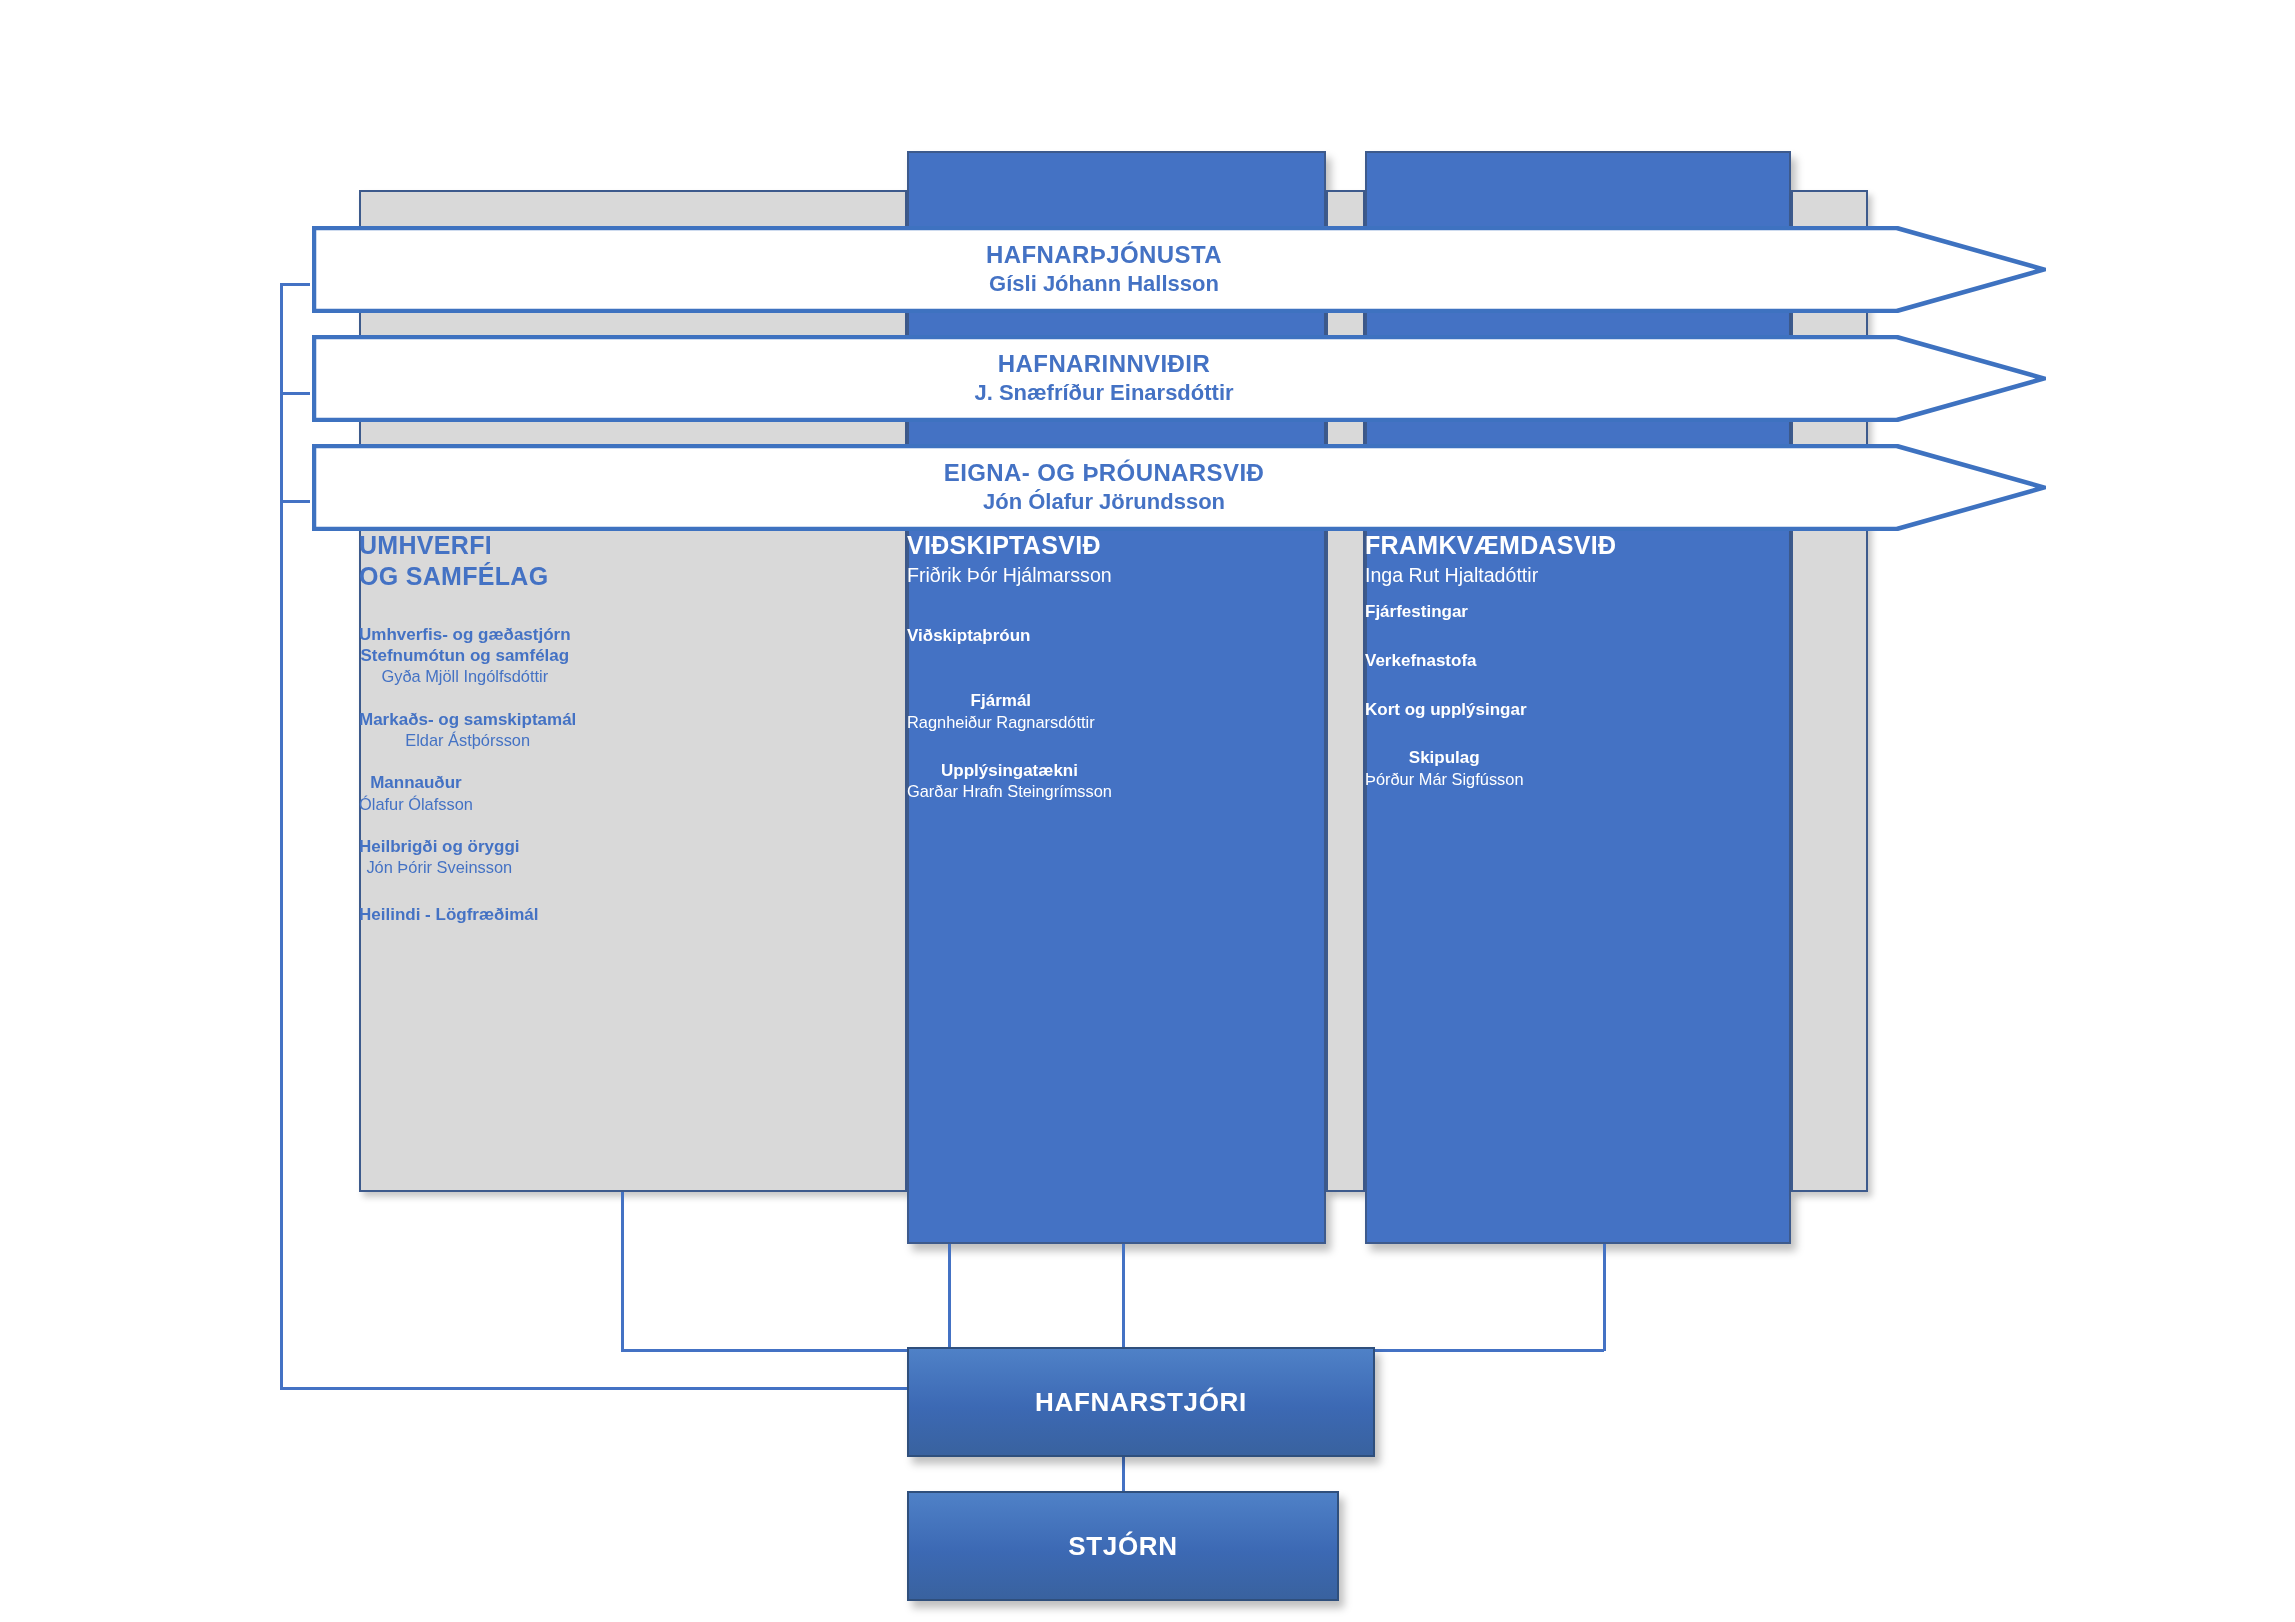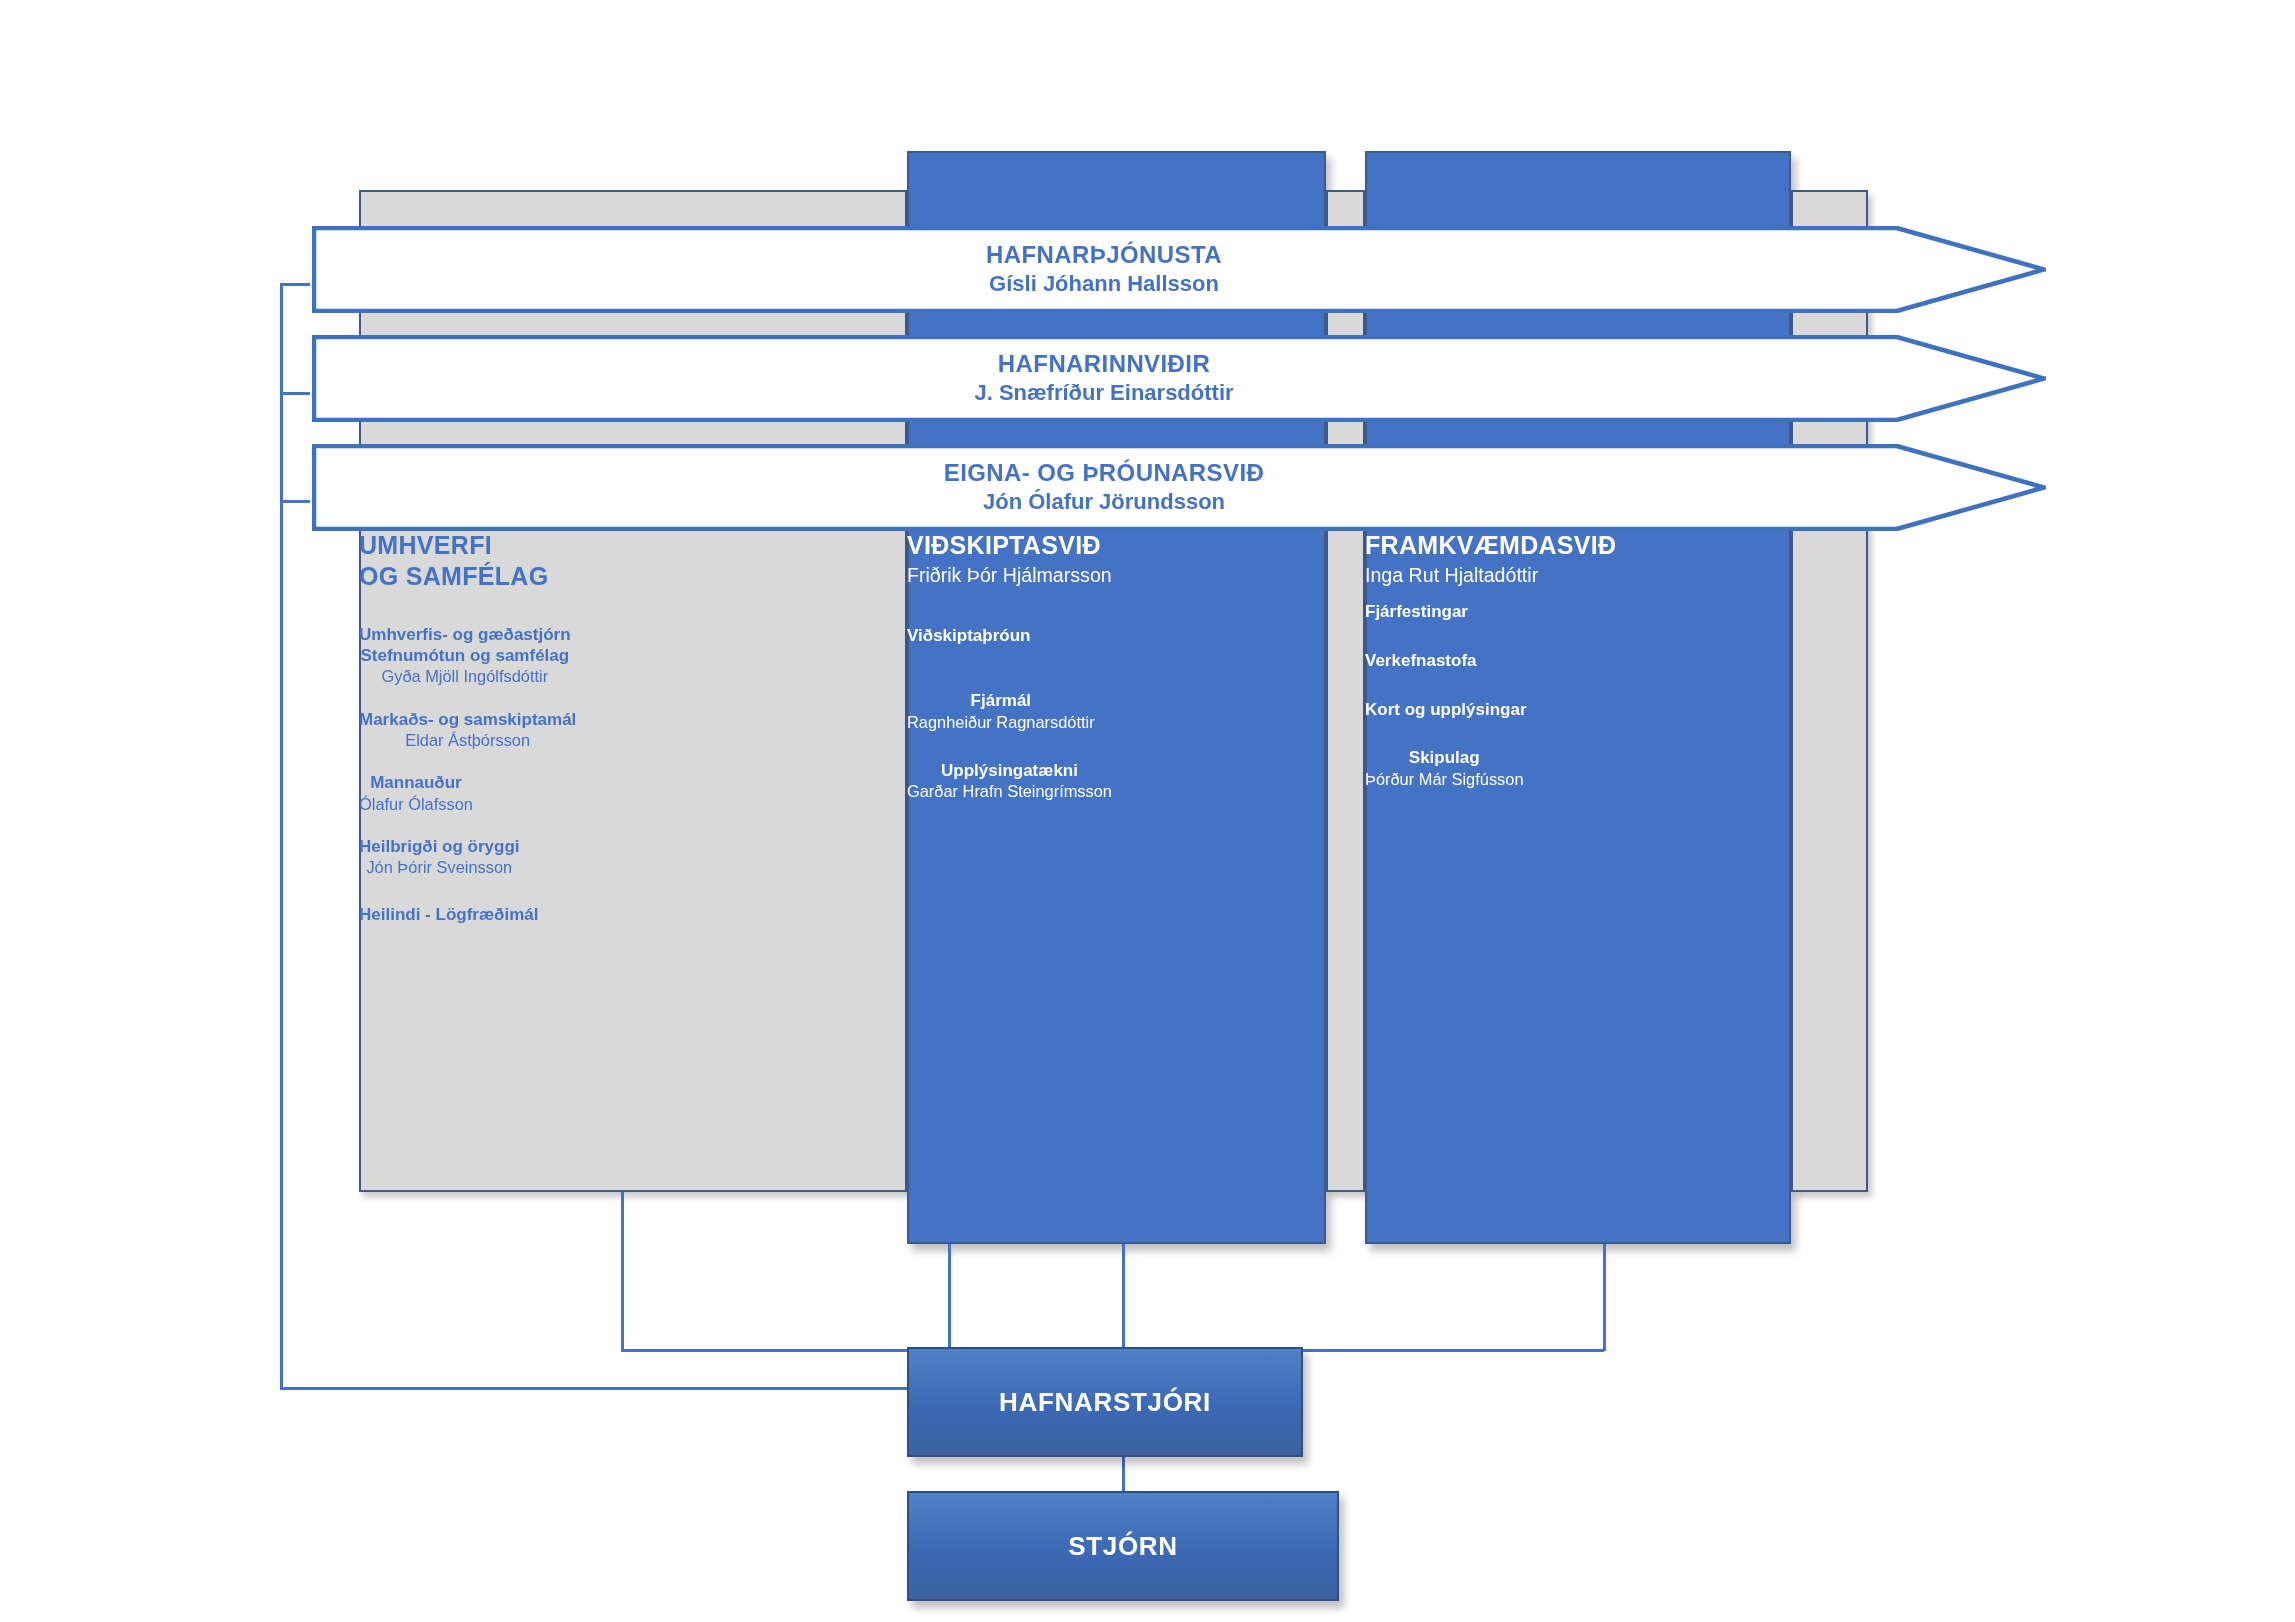--- a/index.html
+++ b/index.html
@@ -54,21 +54,21 @@
   #body-vidskipta{left:907px;top:530px;width:419px;}
   #body-framkvaemd{left:1365px;top:530px;width:426px;}
 
   
   .bbox{position:absolute;box-sizing:border-box;
         background:linear-gradient(180deg,#4f81c7 0%,#3c69b4 55%,#39629f 100%);
         border:2px solid #2f4f7c;
         box-shadow:5.2px 6.5px 7.9px rgba(0,0,0,.25);
         display:flex;align-items:center;justify-content:center;
         color:#ffffff;font-size:26px;font-weight:bold;letter-spacing:0.7px;}
-  #box-hafnarstjori{left:907px;top:1347px;width:396px;height:110px;}
+  #box-hafnarstjori{left:907px;top:1347px;width:468px;height:110px;}
   #box-stjorn      {left:907px;top:1491px;width:432px;height:110px;}
 </style>
 </head>
 <body>
 
 <div id="stage">
 
   <div class="col col-gray" id="col-gray-left"></div>
   <div class="col col-blue" id="col-blue-mid"></div>
   <div class="col col-gray" id="col-gray-gap"></div>

